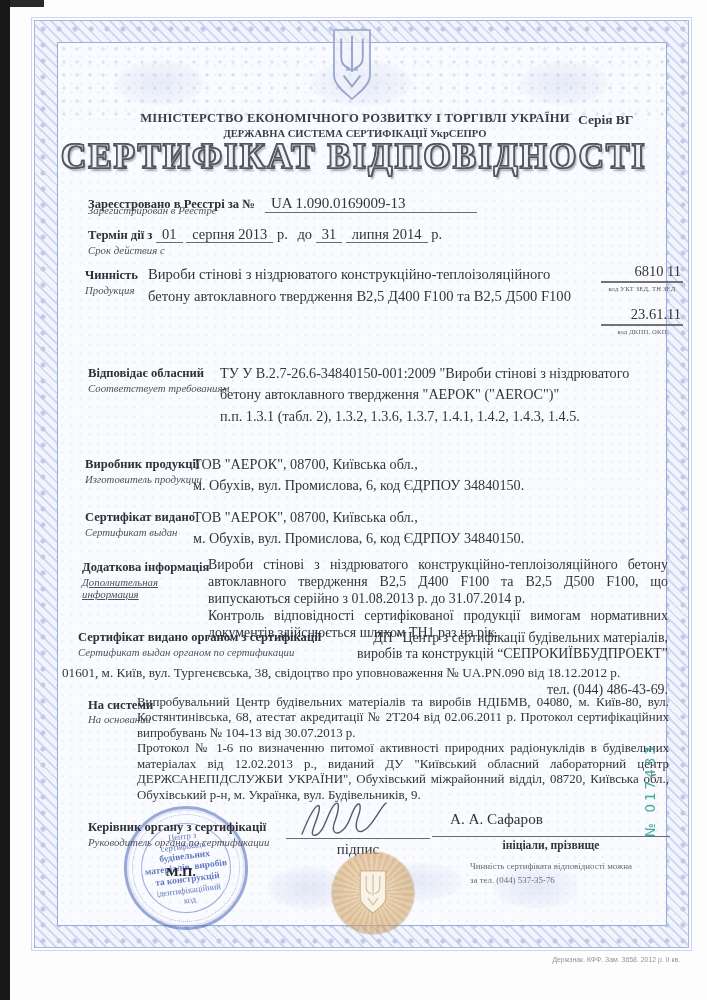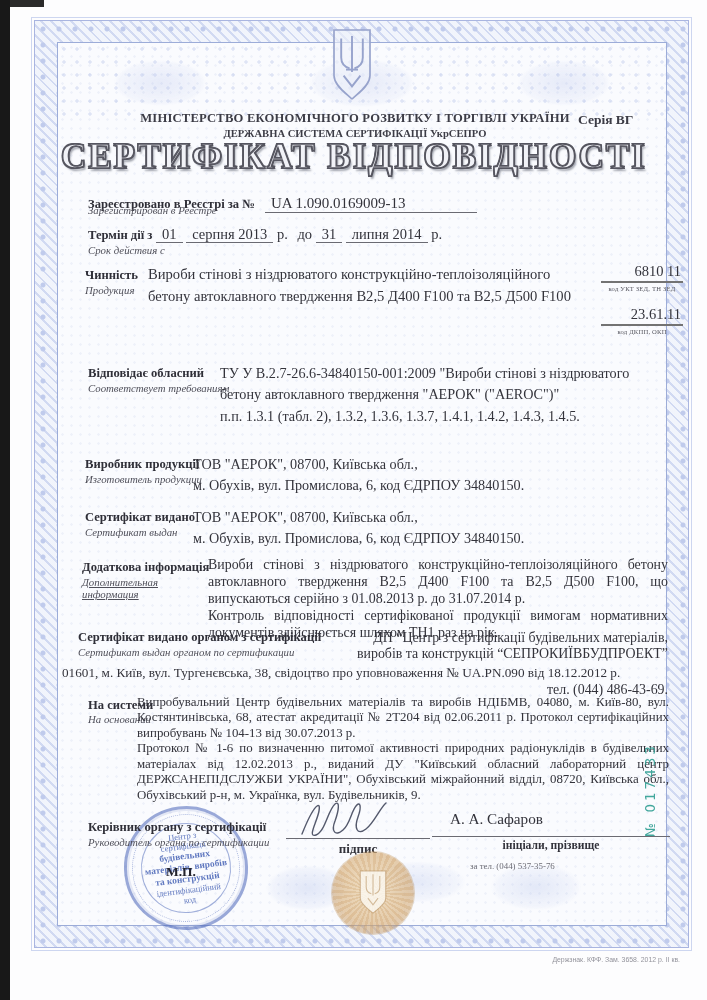--- a/index.html
+++ b/index.html
@@ -60,21 +60,21 @@
   .lbl{font-weight:bold;font-size:12.6px;color:#2f2f38;}
   .lbl-ru{font-style:italic;font-size:10.8px;color:#4f4f59;}
   .txt{font-size:14.2px;color:#33333b;line-height:1.5;}
   .u{border-bottom:1px solid #6a6a72;padding:0 6px;}
   .val{font-size:15px;color:#33333b;}
   .just{text-align:justify;}
   .codebox{text-align:center;}
   .code{font-size:14.5px;border-bottom:2px solid #737373;display:inline-block;min-width:78px;padding:0 2px 1px;text-align:right;}
   .codecap{font-size:6.6px;color:#55555e;margin-top:2px;letter-spacing:.2px;}
   .sigline{border-bottom:1px solid #6a6a72;}
-  .sigcap{font-size:13px;color:#33333b;text-align:center;margin-top:2px;font-weight:bold;}
+  .sigcap{font-size:15px;color:#33333b;text-align:center;margin-top:2px;}
   .stamp{
     left:124px;top:806px;width:118px;height:118px;border-radius:50%;
     border:3px solid rgba(72,100,184,.55);
     box-shadow:inset 0 0 0 2px rgba(72,100,184,.12);
     transform:rotate(-7deg);
     display:flex;flex-direction:column;align-items:center;justify-content:center;
     color:rgba(62,92,178,.82);text-align:center;line-height:1.18;
   }
   .stamp::before{
     content:"";position:absolute;inset:14px;border-radius:50%;
@@ -243,16 +243,17 @@
     <g stroke="rgba(180,140,90,.55)" stroke-width="1.3" fill="none">
       <path d="M12 8 v13 c0 5 3 7 6 8"></path>
       <path d="M28 8 v13 c0 5 -3 7 -6 8"></path>
       <path d="M20 6 v25"></path>
       <path d="M14 34 l6 8 l6 -8"></path>
     </g>
   </svg>
 </div>
 
 <div class="abs verify">
+  <div>Чинність сертифіката відповідності можна</div>
   <div>за тел. (044) 537-35-76</div>
 </div>
 
 <div class="abs imprint">Держзнак. КФФ. Зам. 3658. 2012 р. ІІ кв.</div>
 
 </body></html>

